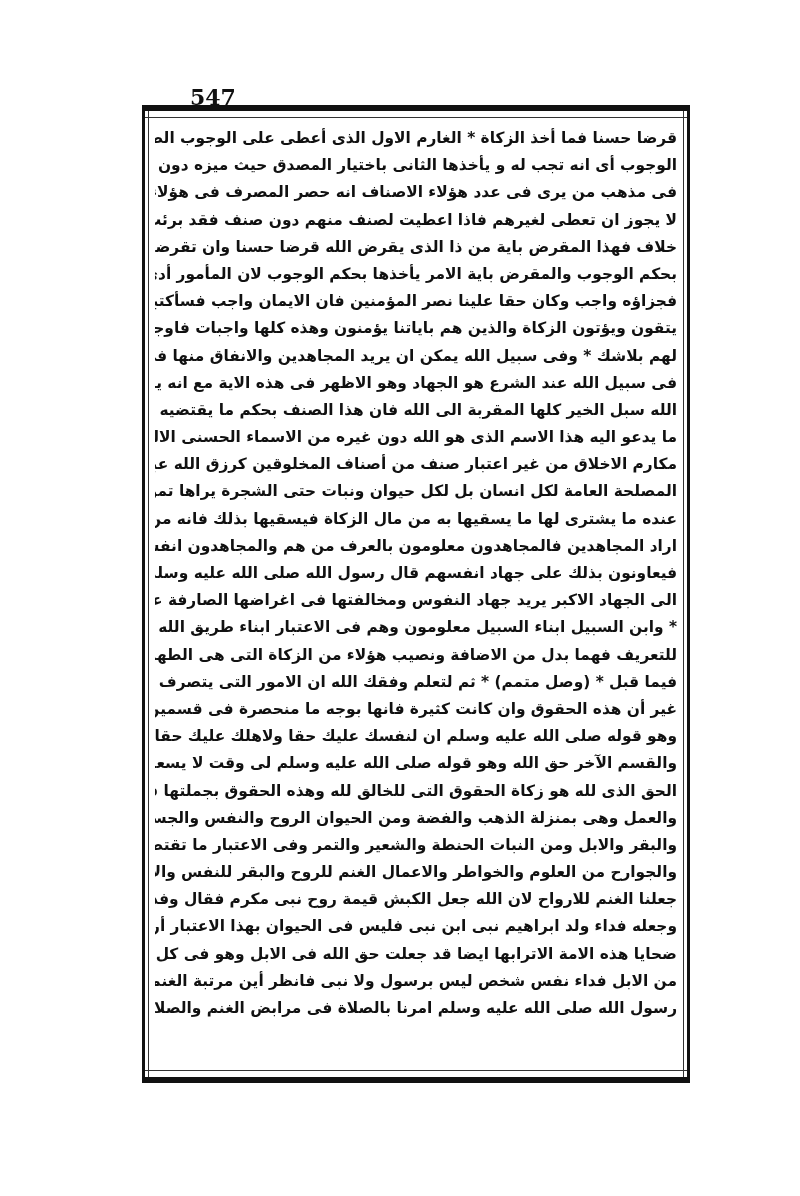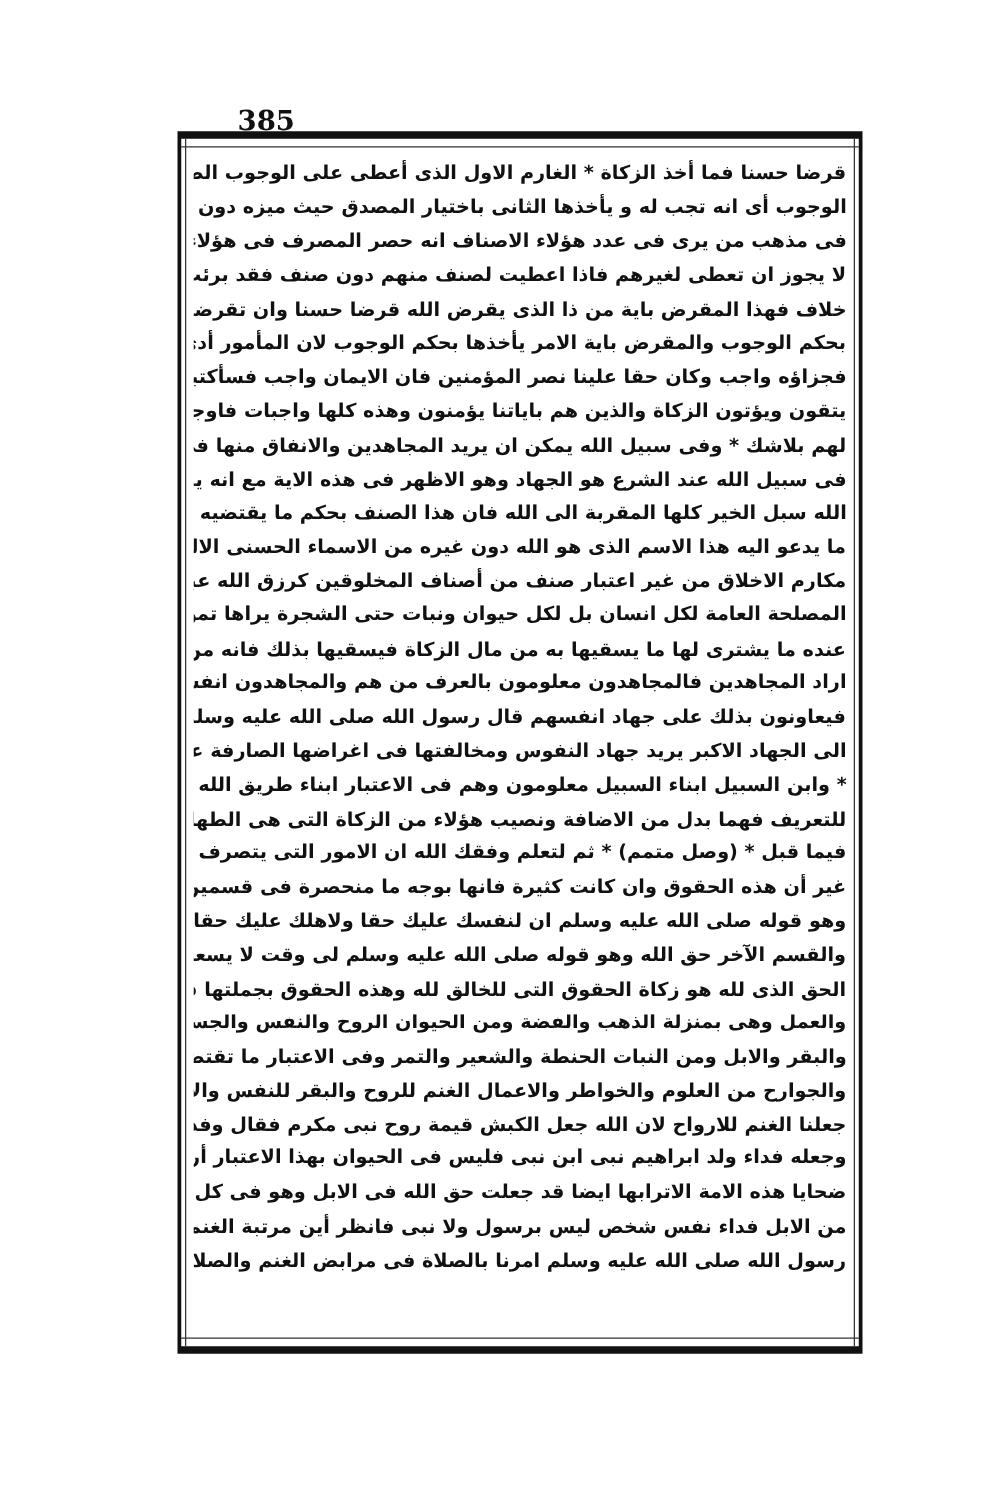--- a/index.html
+++ b/index.html
@@ -9,21 +9,21 @@
   .inner-rule-top { position:absolute; left:0; right:0; top:6px; border-top:1px solid #333; }
   .inner-rule-bottom { position:absolute; left:0; right:0; bottom:6px; border-top:1px solid #333; }
   .inner-left { position:absolute; top:0; bottom:0; left:3px; border-left:1px solid #333; }
   .inner-right { position:absolute; top:0; bottom:0; right:3px; border-left:1px solid #333; }
   .text-body { position:absolute; left:10px; right:10px; top:14px; bottom:14px; direction:rtl; }
   .line { height:27.2px; line-height:27.2px; font-family:"DejaVu Sans", sans-serif; font-weight:bold; font-size:15.4px; color:#111; white-space:nowrap; overflow:hidden; text-align:justify; text-align-last:justify; }
 </style>
 </head>
 <body>
 
-<div class="page-number">385</div>
+<div class="page-number">547</div>
 
 <div class="frame">
   <div class="inner-rule-top"></div>
   <div class="inner-rule-bottom"></div>
   <div class="inner-left"></div>
   <div class="inner-right"></div>
   <div class="text-body">
     <div class="line">قرضا حسنا فما أخذ الزكاة * الغارم الاول الذى أعطى على الوجوب الصدقة بحكم</div>
     <div class="line">الوجوب أى انه تجب له و يأخذها الثانى باختيار المصدق حيث ميزه دون غيره ولاسيما</div>
     <div class="line">فى مذهب من يرى فى عدد هؤلاء الاصناف انه حصر المصرف فى هؤلاء المذكورين أى</div>

